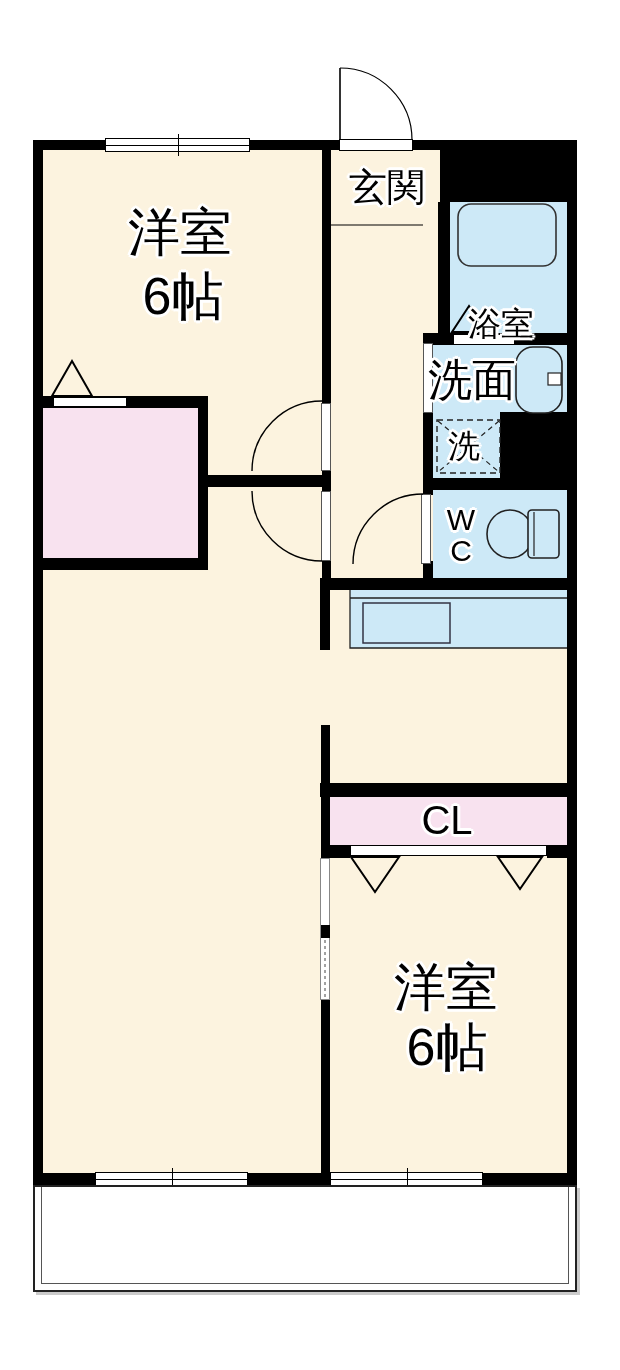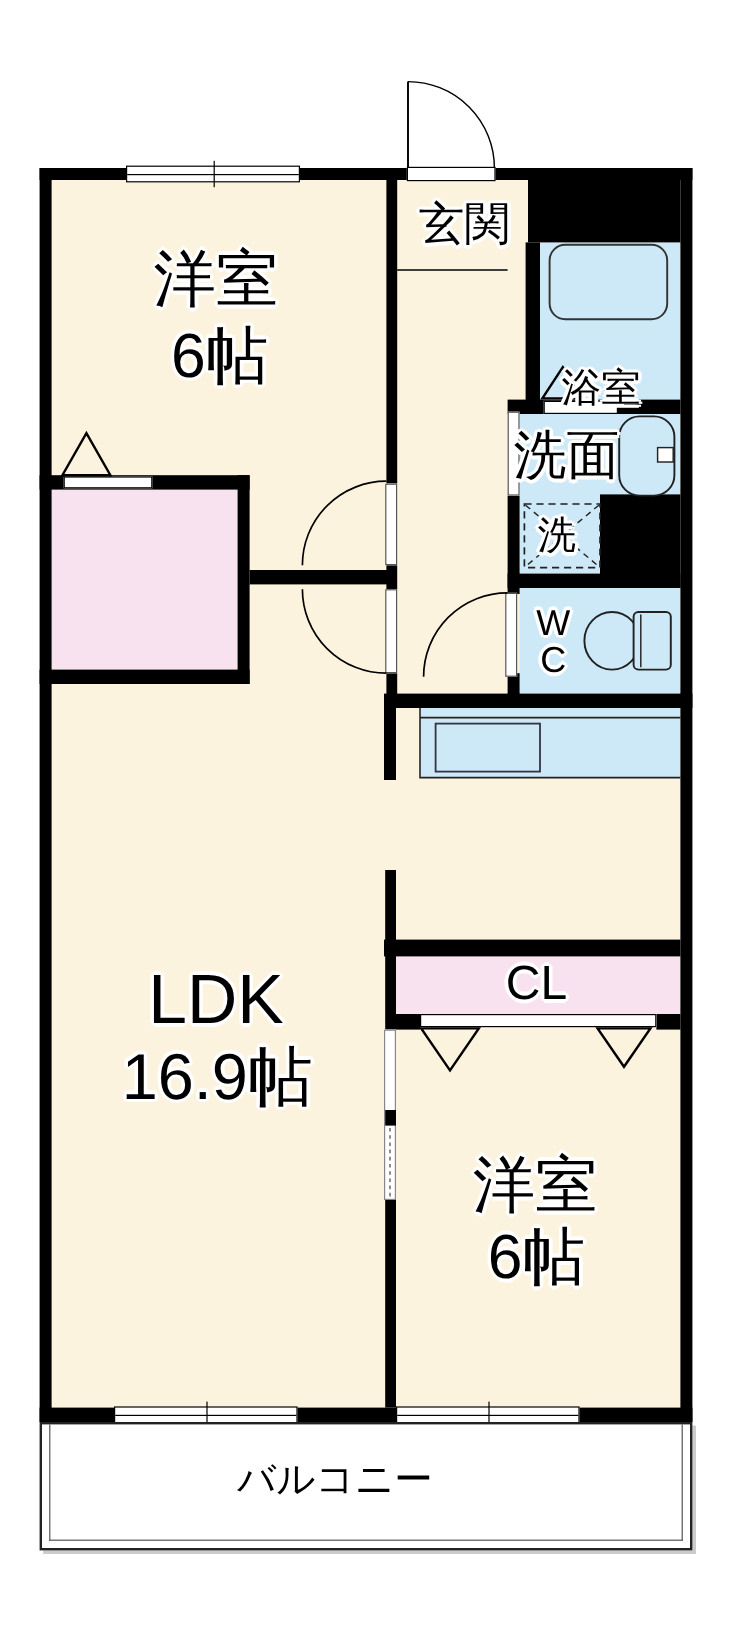--- a/index.html
+++ b/index.html
@@ -130,20 +130,17 @@
   <div class="lbl" style="left:180px;top:233px;font-size:52px;">洋室</div>
   <div class="lbl" style="left:183px;top:297px;font-size:52px;">6帖</div>
   <div class="lbl" style="left:387px;top:187px;font-size:38px;">玄関</div>
   <div class="lbl" style="left:501px;top:298px;font-size:33px;margin-top:26px;">浴室</div>
   <div class="lbl" style="left:472px;top:380px;font-size:44px;">洗面</div>
   <div class="lbl" style="left:464px;top:447px;font-size:32px;">洗</div>
   <div class="lbl" style="left:461px;top:535px;font-size:30px;text-align:center;line-height:31px;">
     <div>W</div>
     <div>C</div>
   </div>
-  <div class="lbl" style="left:180px;top:833px;font-size:58px;">LDK</div>
-  <div class="lbl" style="left:181px;top:898px;font-size:54px;">16.9帖</div>
   <div class="lbl" style="left:447px;top:820px;font-size:40px;">CL</div>
   <div class="lbl" style="left:446px;top:988px;font-size:52px;">洋室</div>
   <div class="lbl" style="left:447px;top:1048px;font-size:52px;">6帖</div>
-  <div class="lbl" style="left:279px;top:1233px;font-size:32px;">バルコニー</div>
 
 </div>
 
 </body></html>

